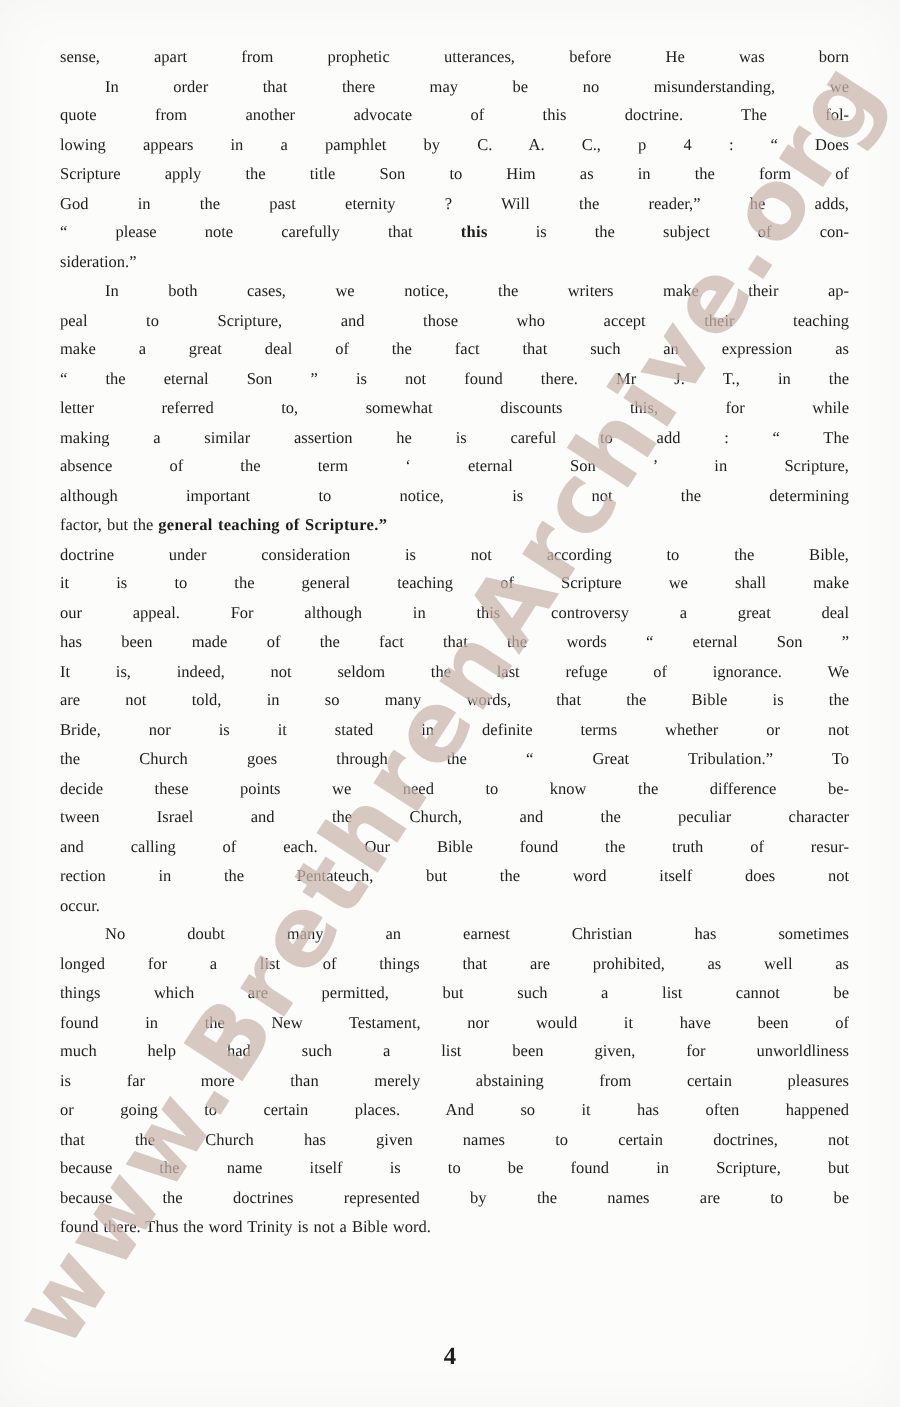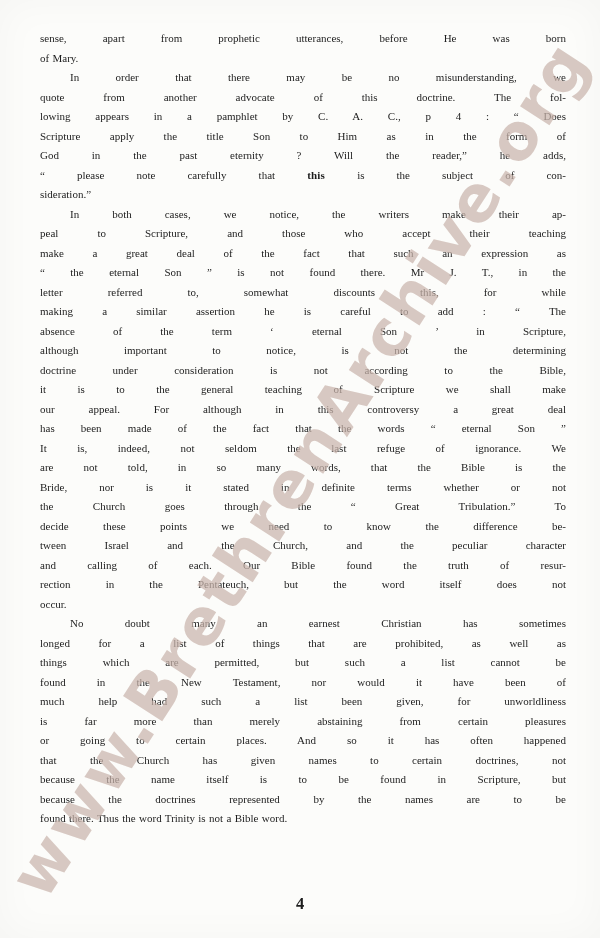--- a/index.html
+++ b/index.html
@@ -67,40 +67,40 @@
     color: #1d1d1d;
   }
 </style>
 </head>
 <body>
 
 <div class="page">
   <div class="text-block">
       <div class="para">
         <div class="line">sense, apart from prophetic utterances, before He was born</div>
-        <div class="line last">of Mary.</div>
       </div>
       <div class="para">
         <div class="line indent">In order that there may be no misunderstanding, we</div>
         <div class="line">quote from another advocate of this doctrine.  The fol-</div>
         <div class="line">lowing appears in a pamphlet by C. A. C., p 4 : “ Does</div>
         <div class="line">Scripture apply the title Son to Him as in the form of</div>
         <div class="line">God in the past eternity ?   Will the reader,” he adds,</div>
         <div class="line">“ please note carefully that <b>this</b> is the subject of con-</div>
         <div class="line last">sideration.”</div>
       </div>
       <div class="para">
         <div class="line indent">In both cases, we notice, the writers make their ap-</div>
         <div class="line">peal to Scripture, and those who accept their teaching</div>
         <div class="line">make a great deal of the fact that such an expression as</div>
         <div class="line">“ the eternal Son ” is not found there.  Mr J. T., in the</div>
         <div class="line">letter referred to, somewhat discounts this, for while</div>
         <div class="line">making a similar assertion he is careful to add : “ The</div>
         <div class="line">absence of the term ‘ eternal Son ’ in Scripture,</div>
         <div class="line">although important to notice, is not the determining</div>
+        <div class="line last">factor, but the <b>general teaching of Scripture.”</b></div>
       </div>
       <div class="para">
         <div class="line">doctrine under consideration is not according to the Bible,</div>
         <div class="line">it is to the general teaching of Scripture we shall make</div>
         <div class="line">our appeal.  For although in this controversy a great deal</div>
         <div class="line">has been made of the fact that the words “ eternal Son ”</div>
         <div class="line">It is, indeed, not seldom the last refuge of ignorance.  We</div>
         <div class="line">are not told, in so many words, that the Bible is the</div>
         <div class="line">Bride, nor is it stated in definite terms whether or not</div>
         <div class="line">the Church goes through the “ Great Tribulation.”  To</div>

